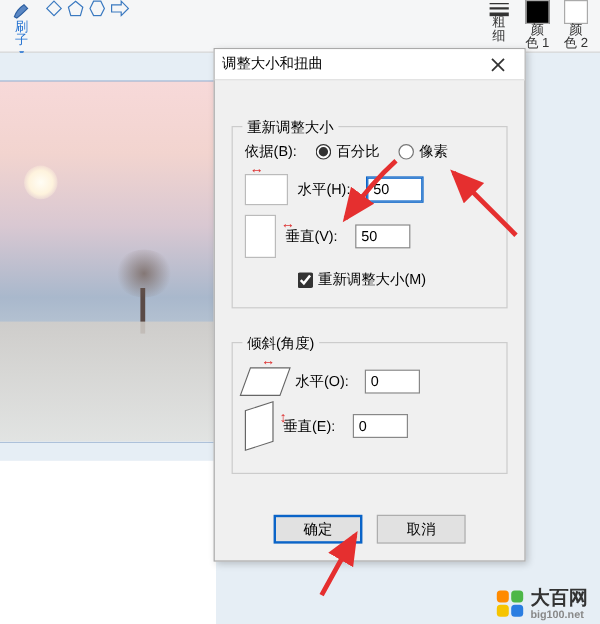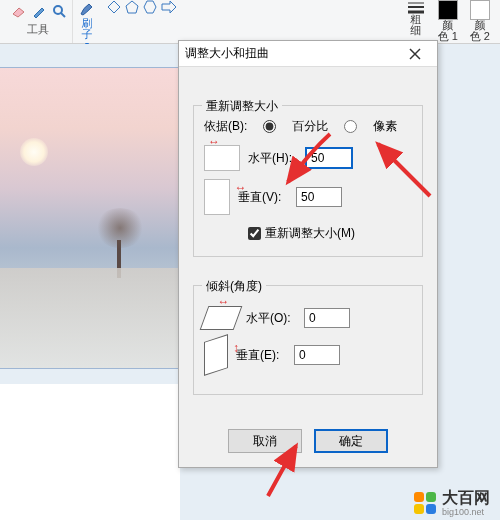--- a/index.html
+++ b/index.html
@@ -133,21 +133,21 @@
   }
   .fieldset-legend {
     position:absolute; top:-8px; left:8px;
     background:#f0f0f0;
     padding:0 4px;
     font-size:12px;
   }
   .row { display:flex; align-items:center; margin: 8px 0; gap:8px; }
   .row-label { width:50px; text-align:left; }
   .radio-row { display:flex; align-items:center; gap:16px; margin-bottom:10px; }
-  .radio { display:flex; gap:16px; }
+  .radio { display:flex; gap:4px; }
   .radio input { margin:0; accent-color:#333;}
   .icon-box {
     width:36px; height:26px;
     display:flex; align-items:center; justify-content:center;
     border:1px solid #bbb; background:#fff;
     position:relative;
   }
   .icon-box-v { width:26px; height:36px; }
   .hz-arrows { position:absolute; top:-12px; left:4px; color:#d33; font-size:12px;}
   .vt-arrows { position:absolute; left:30px; top:6px; color:#d33; font-size:12px; writing-mode: vertical-rl;}
@@ -205,47 +205,26 @@
     display:flex; align-items:center; gap:6px;
     font-size:16px; font-weight:bold; color:#333;
   }
   .wm-logo {
     width:22px; height:22px;
     display:grid; grid-template-columns:1fr 1fr; grid-template-rows:1fr 1fr;
     gap:2px;
   }
   .wm-logo div{ border-radius:3px;}
   .wm-a{background:#ff8a00;} .wm-b{background:#4db748;} .wm-c{background:#f6c400;} .wm-d{background:#2a7de1;}
-  .wm-sub { font-size:9px; color:#888; font-weight:normal; display:block; margin-top:-2px;}
+  .wm-sub { font-size:9px; color:#888; font-weight:bold; display:block; margin-top:-2px;}
 </style>
 </head>
 <body>
 
 <div class="ribbon">
-  <div class="ribbon-group">
-    <div class="ribbon-icons">
-      <span>
-        <svg width="16" height="14">
-            <polygon points="3,10 9,4 14,8 8,13" fill="#f6b9c4" stroke="#c77"></polygon>
-          </svg>
-      </span>
-      <span>
-        <svg width="14" height="14">
-            <path d="M2 12 L10 4 L12 6 L4 14 Z" fill="#629bd4" stroke="#2d6fb0"></path>
-          </svg>
-      </span>
-      <span>
-        <svg width="14" height="14">
-            <circle cx="6" cy="6" r="4" fill="none" stroke="#3a79c0" stroke-width="2"></circle>
-            <line x1="9" y1="9" x2="13" y2="13" stroke="#3a79c0" stroke-width="2"></line>
-          </svg>
-      </span>
-    </div>
-    <div class="ribbon-label">工具</div>
-  </div>
 
   <div class="brush-group">
     <svg width="20" height="18">
         <path d="M4 14 Q6 8 12 4 L15 7 Q9 13 6 15 Z" fill="#5a87c4" stroke="#2d5fa0"></path>
       </svg>
     <span style="white-space:pre; text-align:center; line-height:1;">刷
 子</span>
     <span style="font-size:8px;">▾</span>
   </div>
 
@@ -359,22 +338,22 @@
 
       <div class="row">
         <div class="skew-v"></div>
         <span class="row-label">垂直(E):</span>
         <input class="field" value="0" style="">
       </div>
     </div>
   </div>
 
   <div class="dialog-buttons">
+    <button class="btn primary">确定</button>
     <button class="btn">取消</button>
-    <button class="btn primary">确定</button>
   </div>
 </div>
 
 <div class="arrow" style="top:132px; left:280px;">
   <svg width="60" height="60">
       <defs>
         <marker id="ah1" markerWidth="8" markerHeight="8" refX="6" refY="3" orient="auto">
           <path d="M0,0 L7,3 L0,6 Z" fill="#e52f2f"></path>
         </marker>
       </defs>

